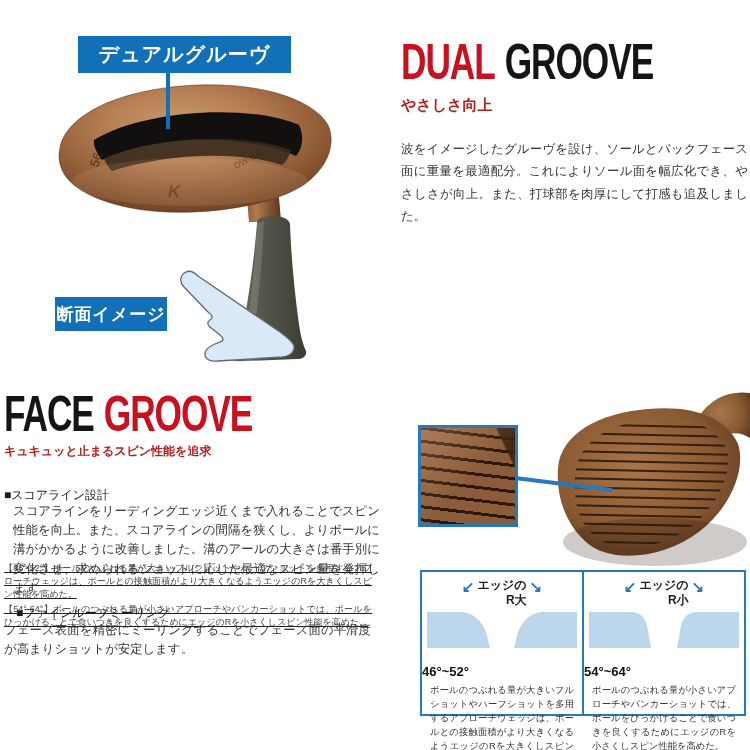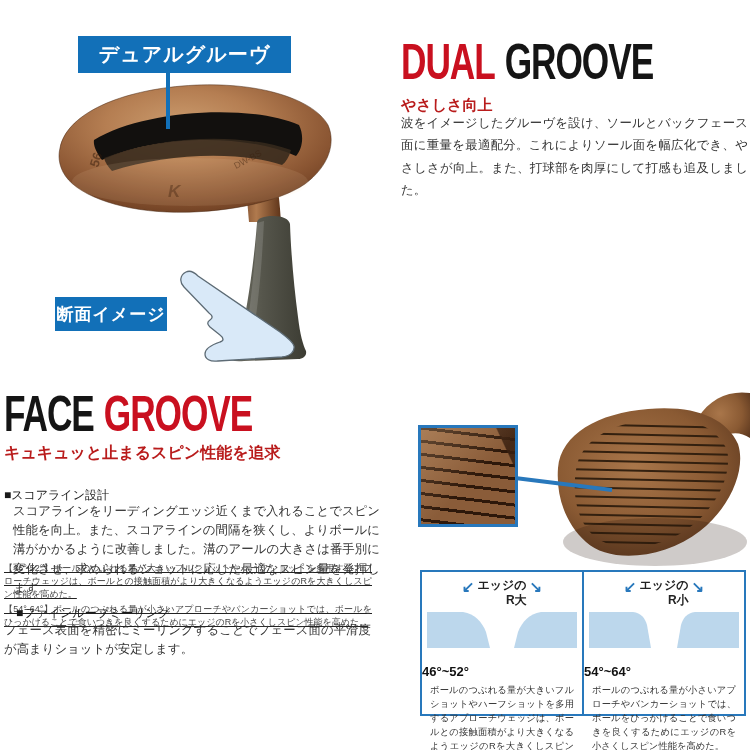--- a/index.html
+++ b/index.html
@@ -13,23 +13,23 @@
   .callout2{left:55px;top:297px;width:112px;height:34px;font-size:17px;}
   .pointer-line{position:absolute;left:166px;top:73px;width:4px;height:56px;background:#1270b8;}
   
   .big-title{position:absolute;font-weight:900;font-size:49px;letter-spacing:-1.5px;
              white-space:nowrap;transform:scale(.72,1.02);transform-origin:left top;line-height:.85;}
   .t-red{color:#c9101f;}
   .t-blk{color:#151515;}
   .t-gap{margin-left:14px;}
   .sub-bold{position:absolute;font-weight:bold;color:#b91c1c;}
   #dg-sub{left:401px;top:96px;font-size:15px;}
-  #fg-sub{left:4px;top:443px;font-size:16px;}
+  #fg-sub{left:4px;top:443px;font-size:12px;}
   .body-text{position:absolute;font-size:12.4px;line-height:1.55;color:#333;text-align:justify;margin:0;}
-  #dg-body{left:401px;top:112px;width:347px;line-height:1.8;}
+  #dg-body{left:401px;top:138px;width:347px;line-height:1.8;}
   #fg-body1{left:13px;top:502px;width:367px;}
   #fg-body2{left:4px;top:621px;width:367px;}
   .sec-head{position:absolute;font-size:12px;font-weight:normal;color:#1a1a1a;}
   #fg-sec1{left:4px;top:487px;}
   #fg-sec2{left:16px;top:605px;}
   .notes{position:absolute;left:4px;top:562px;width:368px;text-decoration:underline;}
   .note{margin:0 0 2px 0;font-size:9px;line-height:1.45;color:#444;text-align:justify;}
   
   .inset{position:absolute;left:418px;top:425px;width:94px;height:96px;border:3px solid #2878bc;
          background-color:#8a5c39;

